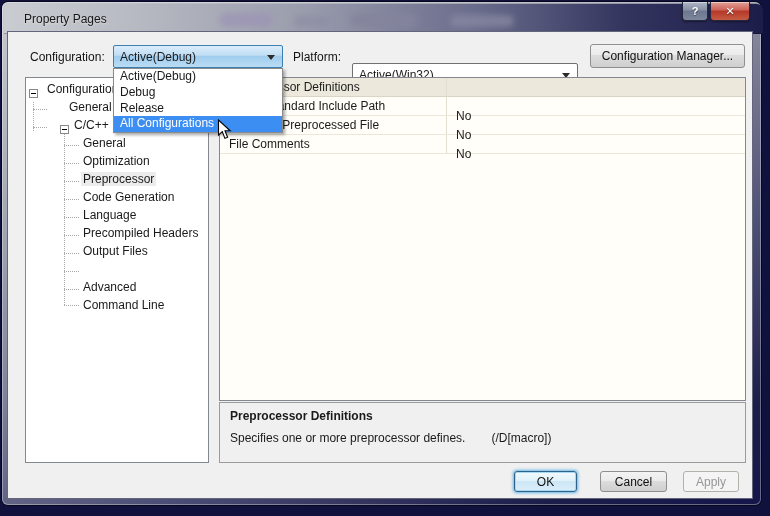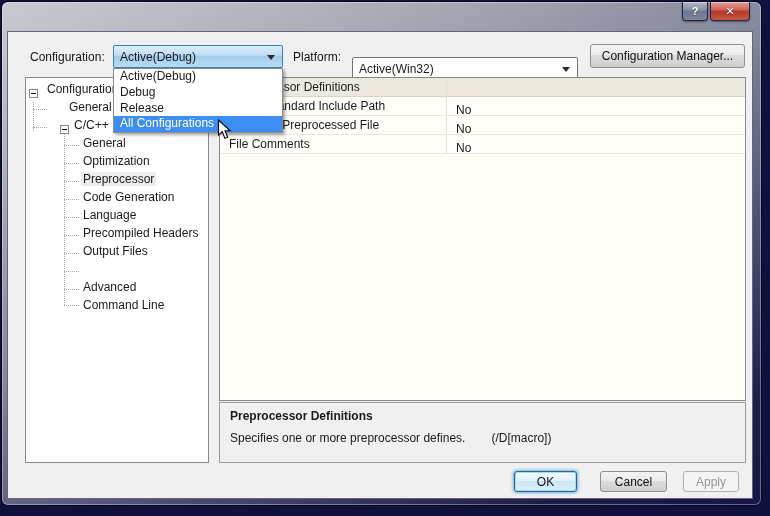--- a/index.html
+++ b/index.html
@@ -49,21 +49,21 @@
   
   .combo{
     position:absolute;height:23px;border:1px solid #707070;border-radius:2px;
     background:#fff;display:flex;align-items:center;padding-left:6px;cursor:default;
   }
   .combo-config{
     left:113px;top:45px;width:170px;
     background:linear-gradient(#dcedfb 0%,#c0ddf4 45%,#9ecbed 46%,#b9dcf4 100%);
     border-color:#3c7fb1;
   }
-  .combo-platform{left:352px;top:57px;width:226px;}
+  .combo-platform{left:352px;top:63px;width:226px;}
   .combo .arrow{
     position:absolute;right:7px;top:9px;width:0;height:0;
     border-left:4px solid transparent;border-right:4px solid transparent;
     border-top:5px solid #2b2b2b;
   }
   .push-btn{
     position:absolute;height:24px;border:1px solid #8e8f8f;border-radius:3px;
     background:linear-gradient(#f3f3f3 0%,#ebebeb 45%,#dddddd 46%,#cfcfcf 100%);
     font-family:inherit;font-size:12px;color:#111;
     display:flex;align-items:center;justify-content:center;cursor:default;
@@ -98,21 +98,21 @@
   .thline{position:absolute;height:0;border-top:1px dotted #a8a8a8;}
   
   .prop-panel{
     position:absolute;left:219px;top:77px;width:527px;height:324px;
     background:#fffef8;border:1px solid #828790;overflow:hidden;
   }
   .grid-row{display:flex;height:19px;border-bottom:1px solid #ecead e0;}
   .grid-row{border-bottom:1px solid #ebe8db;}
   .grid-row.header{background:#ece9dc;border-bottom:1px solid #d8d5c6;}
   .cell-name{width:227px;padding:2px 0 0 9px;border-right:1px solid #e2dfd1;white-space:nowrap;overflow:hidden;}
-  .cell-value{flex:1;padding:6px 0 0 9px;white-space:nowrap;}
+  .cell-value{flex:1;padding:12px 0 0 9px;white-space:nowrap;}
   
   .desc-panel{
     position:absolute;left:219px;top:402px;width:527px;height:61px;
     background:#f0f0f0;border:1px solid #9b9b9b;padding:6px 10px;
   }
   .desc-title{font-weight:bold;margin-bottom:8px;}
   .desc-flag{margin-left:26px;}
   
   .dropdown{
     position:absolute;left:113px;top:68px;width:170px;
@@ -124,20 +124,27 @@
   .dd-item.highlighted{background:#3d8ef3;color:#fff;}
   
   .cursor{position:absolute;left:217px;top:119px;z-index:50;}
 </style>
 </head>
 <body>
 
 <div class="canvas">
   <div class="dialog">
 
+    <div class="titlebar">
+      <span class="title-text">Property Pages</span>
+      <div class="smudge sm1"></div>
+      <div class="smudge sm2"></div>
+      <div class="smudge sm3"></div>
+      <div class="smudge sm4"></div>
+    </div>
     <div class="cap-btn help-btn">
       <span>?</span>
     </div>
     <div class="cap-btn close-btn">
       <span>✕</span>
     </div>
   </div>
 
   <div class="client"></div>
 

